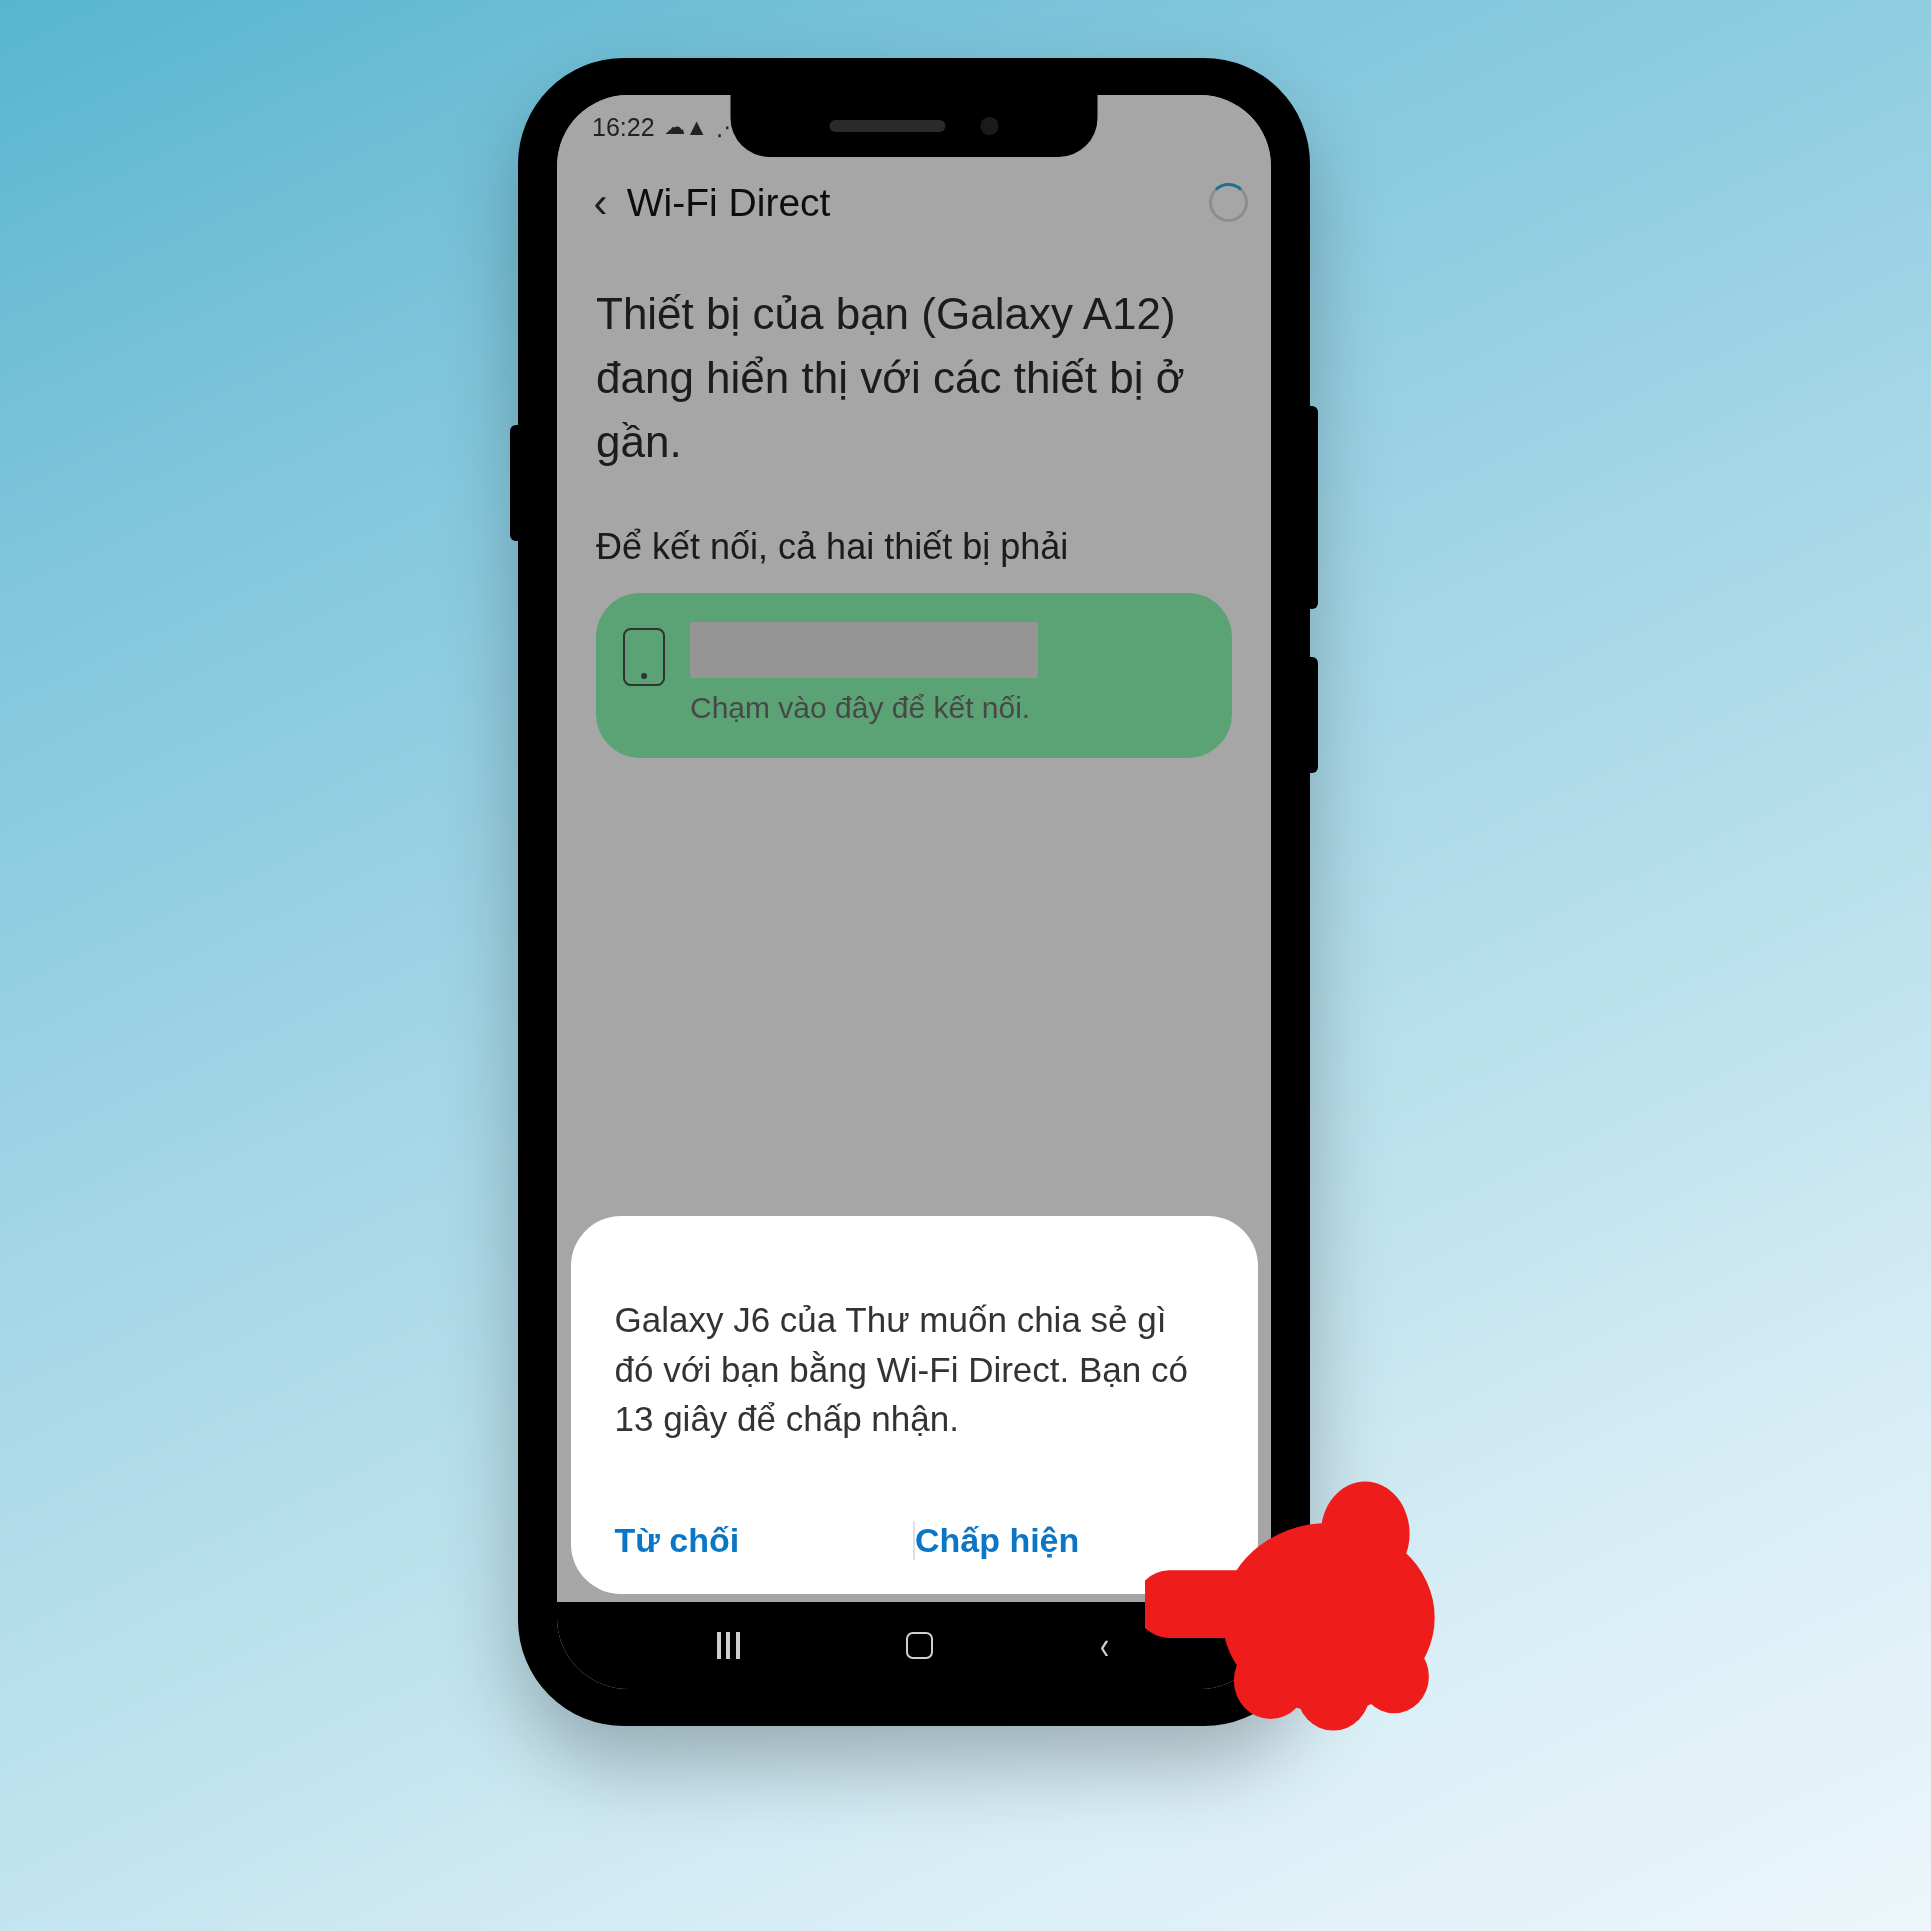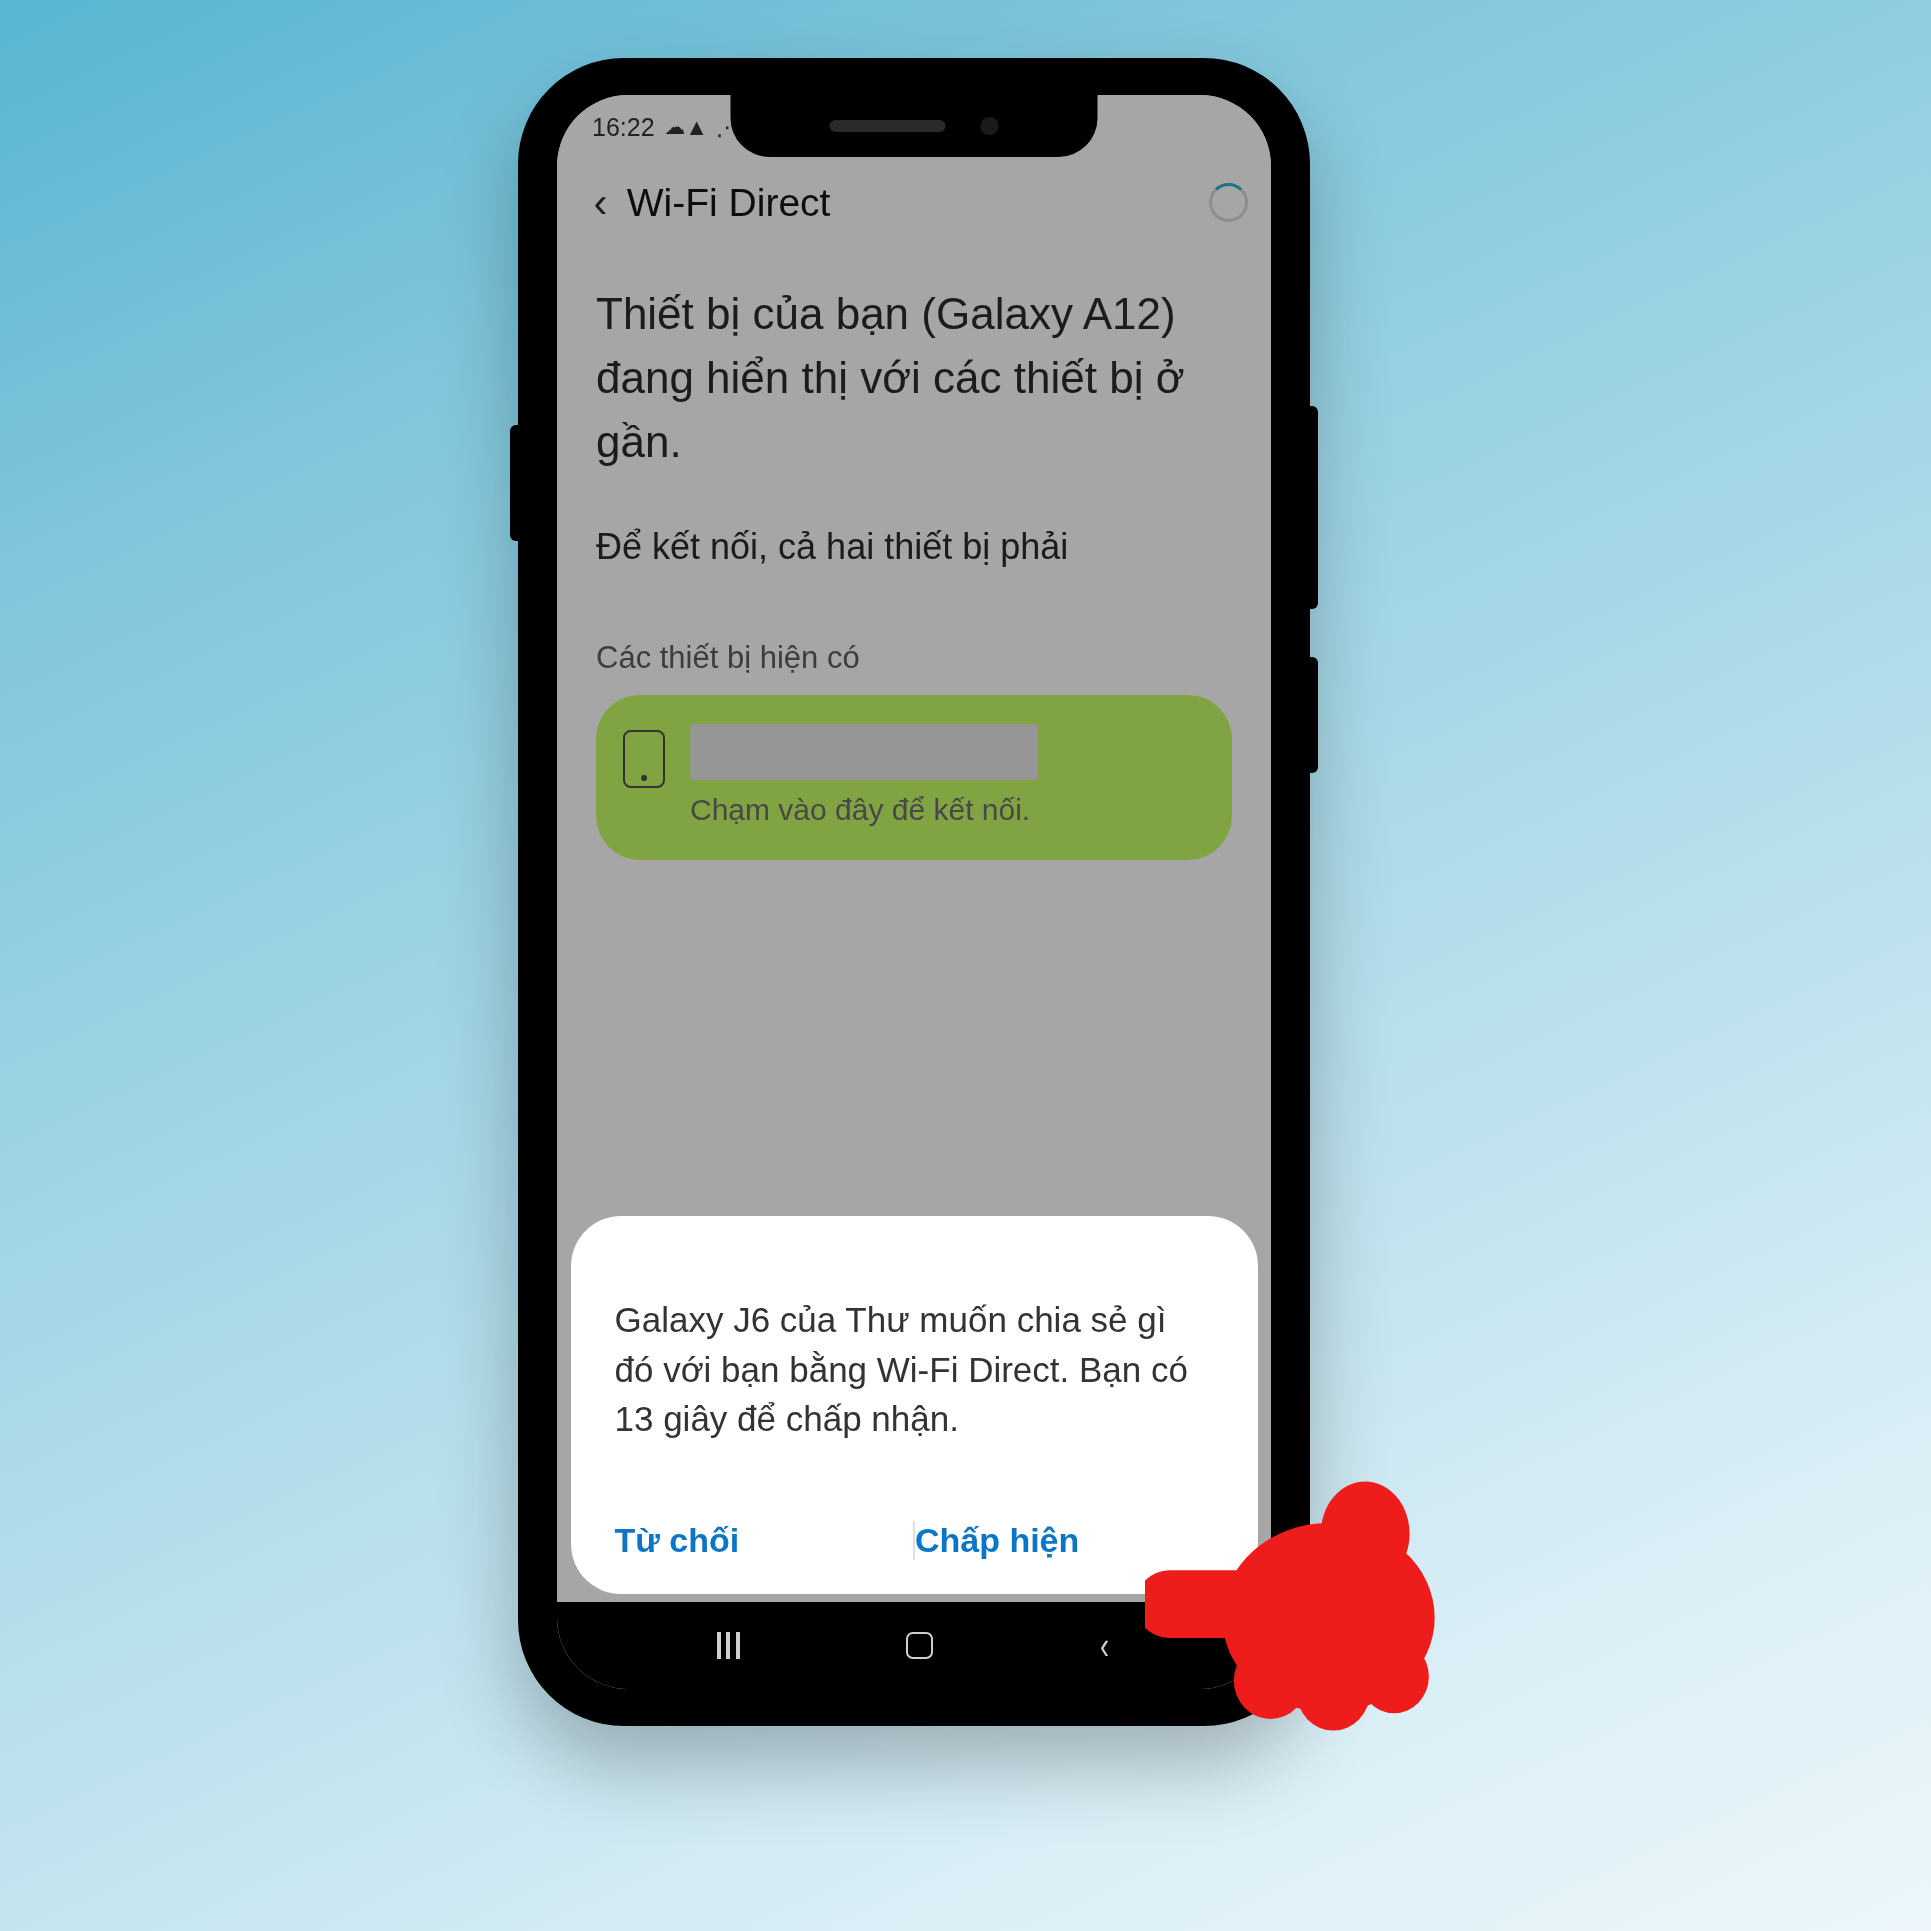--- a/index.html
+++ b/index.html
@@ -76,21 +76,21 @@
   
   .body-content {
     position:absolute; top:164px; left:0; right:0; bottom:0;
     padding:23px 39px;
     z-index:5;
   }
   .desc1 { font-size:44px; color:#2a2a2a; line-height:1.45; }
   .desc2 { font-size:36px; color:#2a2a2a; line-height:1.45; margin-top:48px; }
   .section-label { font-size:31px; color:#5a5a5a; margin-top:66px; }
   .device-card {
-    margin-top:19.3px; background:#bef264; border-radius:44px;
+    margin-top:19.3px; background:#86efac; border-radius:44px;
     padding:29px 27px 33px 27px;
     display:flex; align-items:flex-start; gap:25px;
   }
   .device-icon {
     width:42px; height:58px; border:2.9px solid #4a4a4a; border-radius:7.7px;
     position:relative; flex:0 0 auto; margin-top:5.8px;
   }
   .device-icon::after { content:""; position:absolute; bottom:4.8px; left:50%; transform:translateX(-50%); width:5.8px; height:5.8px; background:#4a4a4a; border-radius:50%; }
   .device-text { flex:1; }
   .device-blank { width:348px; height:56px; background:#dcdcdc; border-radius:1.9px; }
@@ -163,21 +163,20 @@
 
     <div class="app-header">
       <span class="back-chevron">‹</span>
       <span class="app-title">Wi-Fi Direct</span>
       <span class="spinner"></span>
     </div>
 
     <div class="body-content">
       <div class="desc1">Thiết bị của bạn (Galaxy A12) đang hiển thị với các thiết bị ở gần.</div>
       <div class="desc2">Để kết nối, cả hai thiết bị phải</div>
-      <div class="section-label">Các thiết bị hiện có</div>
       <div class="device-card">
         <div class="device-icon"></div>
         <div class="device-text">
           <div class="device-blank"></div>
           <div class="device-sub">Chạm vào đây để kết nối.</div>
         </div>
       </div>
     </div>
 
     <div class="dim-overlay"></div>

